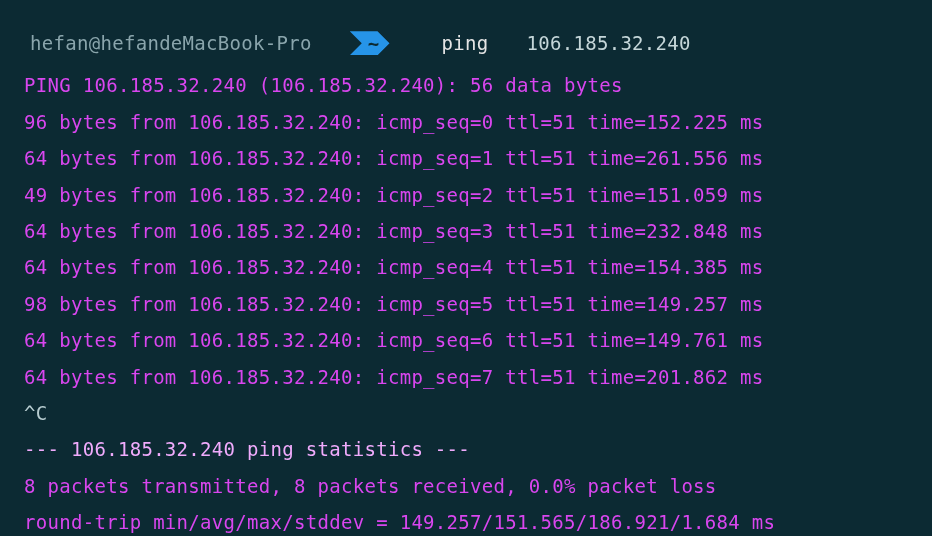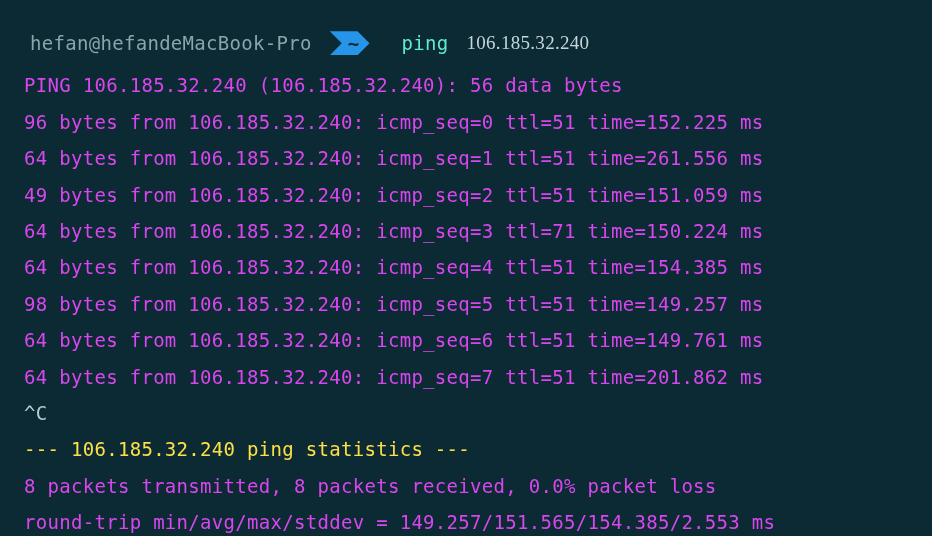--- a/index.html
+++ b/index.html
@@ -1,18 +1,19 @@
 <!DOCTYPE html>
 <html><head>
   <meta charset="utf-8">
   <style>
     * {
       margin: 6px;
       padding: 0;
       box-sizing: border-box;
+      gap: 20px;
     }
     body {
       background-color: #0c2a33;
       color: #c5d6d9;
       font-family: "SF Mono", "Menlo", "Monaco", "Consolas", monospace;
       font-size: 19px;
       line-height: 1.6;
       padding: 4px 6px;
       width: 932px;
       height: 536px;
@@ -40,59 +41,58 @@
       color: #0c2a33;
       padding: 0 10px 0 18px;
       height: 24px;
       display: flex;
       align-items: center;
       font-weight: 600;
       position: relative;
       clip-path: polygon(0 0, calc(100% - 12px) 0, 100% 50%, calc(100% - 12px) 100%, 0 100%, 12px 50%);
     }
     .command {
-      color: #5eead4;
+      color: #e5e5e5;
       margin-left: 20px;
     }
     .argument {
       color: #c5d6d9;
       margin-left: 12px;
-      font-family: Liberation Serif, serif;
     }
     .output-line {
       color: #d946ef;
       white-space: nowrap;
     }
     .interrupt {
       color: #b8cdd1;
     }
     .stats-header {
-      color: #fde047;
+      color: #f0abfc;
     }
   </style>
 </head>
 <body>
 
 <div class="prompt-line">
   <span class="user-host">hefan@hefandeMacBook-Pro</span>
   <span class="arrow-bg">
     <span class="arrow-body">~</span>
   </span>
   <span class="command">ping</span>
   <span class="argument">106.185.32.240</span>
 </div>
 
 <div class="output-line">PING 106.185.32.240 (106.185.32.240): 56 data bytes</div>
 
 <div class="output-line">96 bytes from 106.185.32.240: icmp_seq=0 ttl=51 time=152.225 ms</div>
 <div class="output-line">64 bytes from 106.185.32.240: icmp_seq=1 ttl=51 time=261.556 ms</div>
 <div class="output-line">49 bytes from 106.185.32.240: icmp_seq=2 ttl=51 time=151.059 ms</div>
-<div class="output-line">64 bytes from 106.185.32.240: icmp_seq=3 ttl=71 time=150.224 ms</div>
+<div class="output-line">64 bytes from 106.185.32.240: icmp_seq=3 ttl=51 time=232.848 ms</div>
 <div class="output-line">64 bytes from 106.185.32.240: icmp_seq=4 ttl=51 time=154.385 ms</div>
 <div class="output-line">98 bytes from 106.185.32.240: icmp_seq=5 ttl=51 time=149.257 ms</div>
 <div class="output-line">64 bytes from 106.185.32.240: icmp_seq=6 ttl=51 time=149.761 ms</div>
 <div class="output-line">64 bytes from 106.185.32.240: icmp_seq=7 ttl=51 time=201.862 ms</div>
 
 <div class="interrupt">^C</div>
 
 <div class="stats-header">--- 106.185.32.240 ping statistics ---</div>
 <div class="output-line">8 packets transmitted, 8 packets received, 0.0% packet loss</div>
-<div class="output-line">round-trip min/avg/max/stddev = 149.257/151.565/154.385/2.553 ms</div>
+<div class="output-line">round-trip min/avg/max/stddev = 149.257/151.565/186.921/1.684 ms</div>
 
 </body></html>

